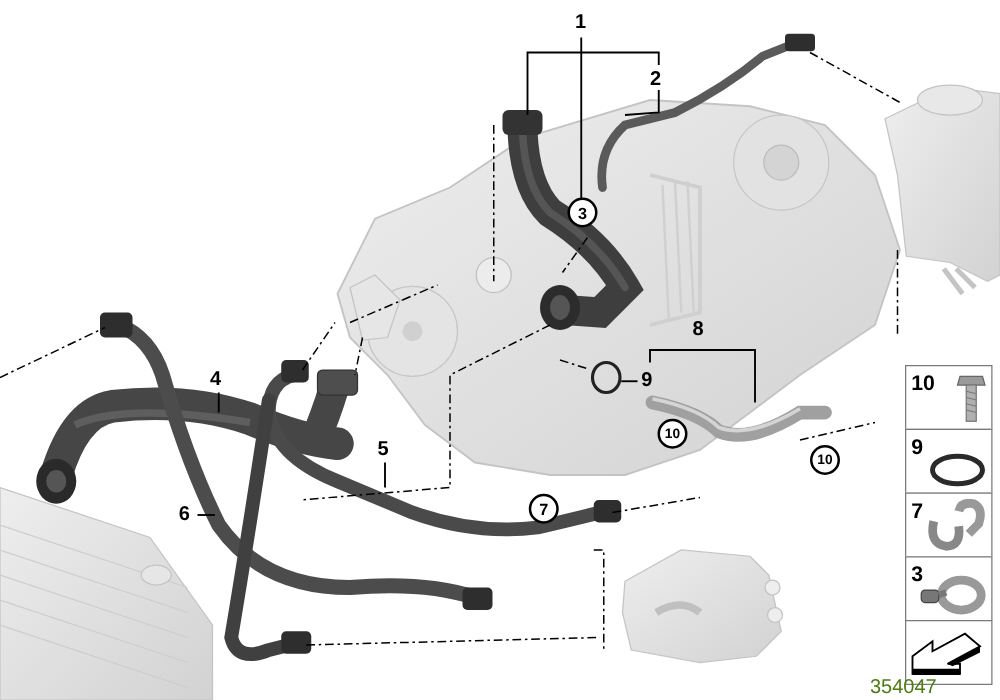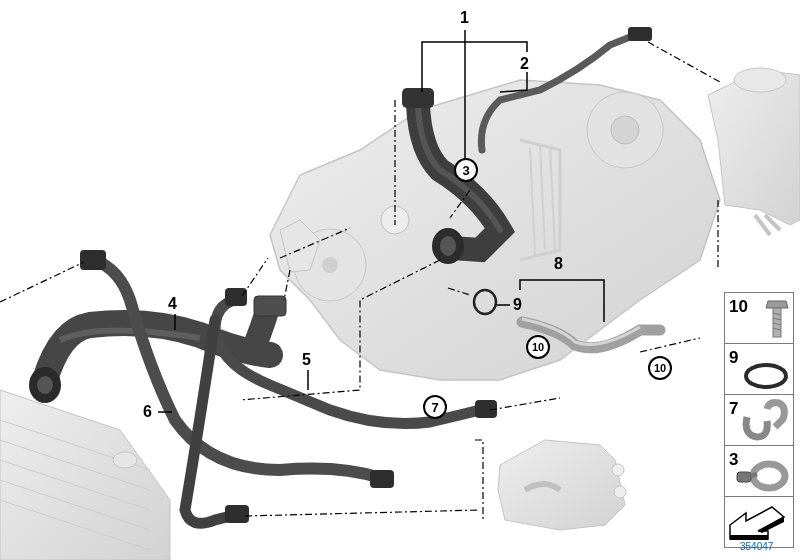--- a/index.html
+++ b/index.html
@@ -5,21 +5,21 @@
   html, body { margin: 0; padding: 0; background: #ffffff; }
   body { width: 800px; height: 560px; position: relative; overflow: hidden; font-family: "Liberation Sans", sans-serif; }
   #diagram { position: absolute; left: 0; top: 0; width: 800px; height: 560px; }
   .callout { position: absolute; font-weight: bold; font-size: 16px; color: #000; line-height: 1; }
   .circled { position: absolute; width: 24px; height: 24px; border: 2px solid #000; border-radius: 50%; background: #fff;
              font-weight: bold; font-size: 13px; display: flex; align-items: center; justify-content: center; box-sizing: border-box; }
   .legend { position: absolute; left: 724px; top: 293px; width: 70px; }
   .legend-cell { position: relative; border: 1px solid #7a7a7a; height: 50px; margin-top: -1px; background: #fff; }
   .legend-num { position: absolute; left: 4px; top: 4px; font-weight: bold; font-size: 17px; }
   .legend-art { position: absolute; right: 4px; bottom: 4px; }
-  .ref-number { position: absolute; left: 740px; top: 541px; font-size: 10px; color: #0369a1; }
+  .ref-number { position: absolute; left: 696px; top: 541px; font-size: 16px; color: #4d7c0f; }
 </style>
 </head>
 <body>
 
 <svg id="diagram" viewBox="0 0 800 560" xmlns="http://www.w3.org/2000/svg">
   <defs>
     <linearGradient id="hoseG" x1="0" y1="0" x2="0" y2="1">
       <stop offset="0" stop-color="#6e6e6e"></stop>
       <stop offset="0.5" stop-color="#4a4a4a"></stop>
       <stop offset="1" stop-color="#333"></stop>

